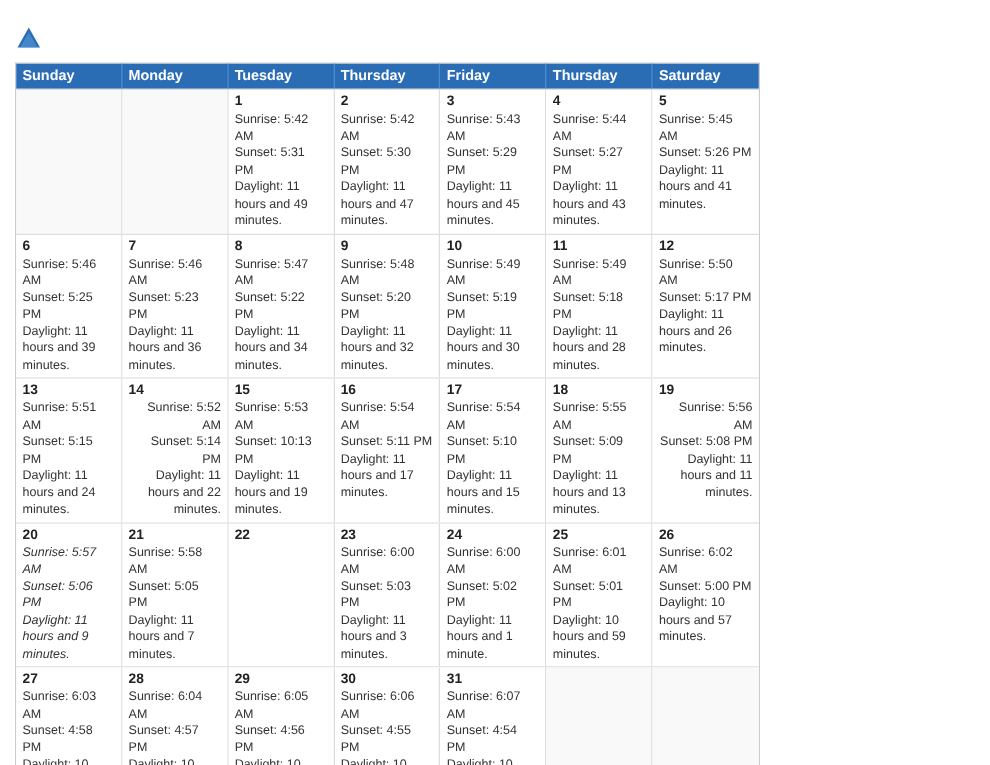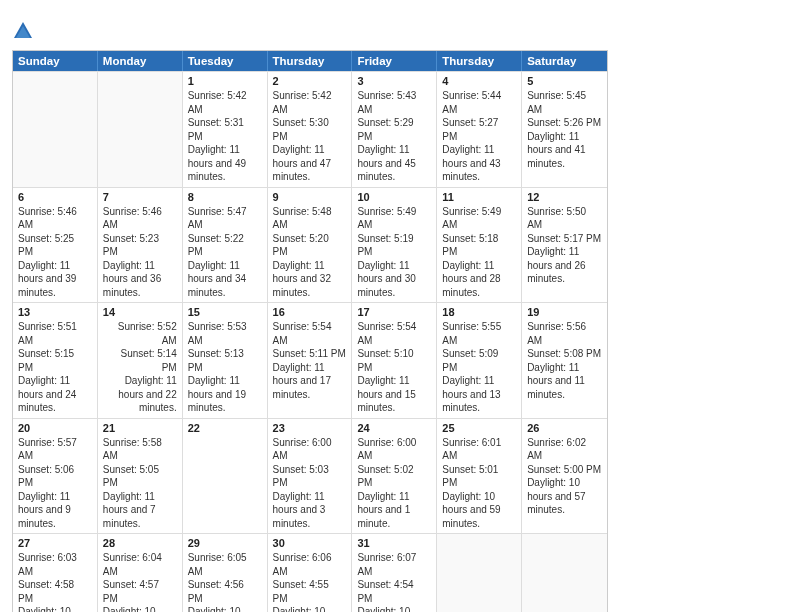--- a/index.html
+++ b/index.html
@@ -234,21 +234,21 @@
           </div>
           <div class="cal-cell">
             <div class="day-num">14</div>
             <div class="cell-info" style="white-space: pre-line; text-align: right;">Sunrise: 5:52 AM
 Sunset: 5:14 PM
 Daylight: 11 hours and 22 minutes.</div>
           </div>
           <div class="cal-cell">
             <div class="day-num">15</div>
             <div class="cell-info" style="white-space: pre-line;">Sunrise: 5:53 AM
-Sunset: 5:13 PM
+Sunset: 10:13 PM
 Daylight: 11 hours and 19 minutes.</div>
           </div>
           <div class="cal-cell">
             <div class="day-num">16</div>
             <div class="cell-info" style="white-space: pre-line;">Sunrise: 5:54 AM
 Sunset: 5:11 PM
 Daylight: 11 hours and 17 minutes.</div>
           </div>
           <div class="cal-cell">
             <div class="day-num">17</div>
@@ -257,29 +257,29 @@
 Daylight: 11 hours and 15 minutes.</div>
           </div>
           <div class="cal-cell">
             <div class="day-num">18</div>
             <div class="cell-info" style="white-space: pre-line;">Sunrise: 5:55 AM
 Sunset: 5:09 PM
 Daylight: 11 hours and 13 minutes.</div>
           </div>
           <div class="cal-cell">
             <div class="day-num">19</div>
-            <div class="cell-info" style="white-space: pre-line;">Sunrise: 5:56 AM
+            <div class="cell-info" style="white-space: pre-line; text-align: right;">Sunrise: 5:56 AM
 Sunset: 5:08 PM
 Daylight: 11 hours and 11 minutes.</div>
           </div>
         </div>
         <div class="cal-row">
           <div class="cal-cell">
             <div class="day-num">20</div>
-            <div class="cell-info" style="white-space: pre-line;">Sunrise: 5:57 AM
+            <div class="cell-info" style="white-space: pre-line; font-style: italic;">Sunrise: 5:57 AM
 Sunset: 5:06 PM
 Daylight: 11 hours and 9 minutes.</div>
           </div>
           <div class="cal-cell">
             <div class="day-num">21</div>
             <div class="cell-info" style="white-space: pre-line;">Sunrise: 5:58 AM
 Sunset: 5:05 PM
 Daylight: 11 hours and 7 minutes.</div>
           </div>
           <div class="cal-cell">

